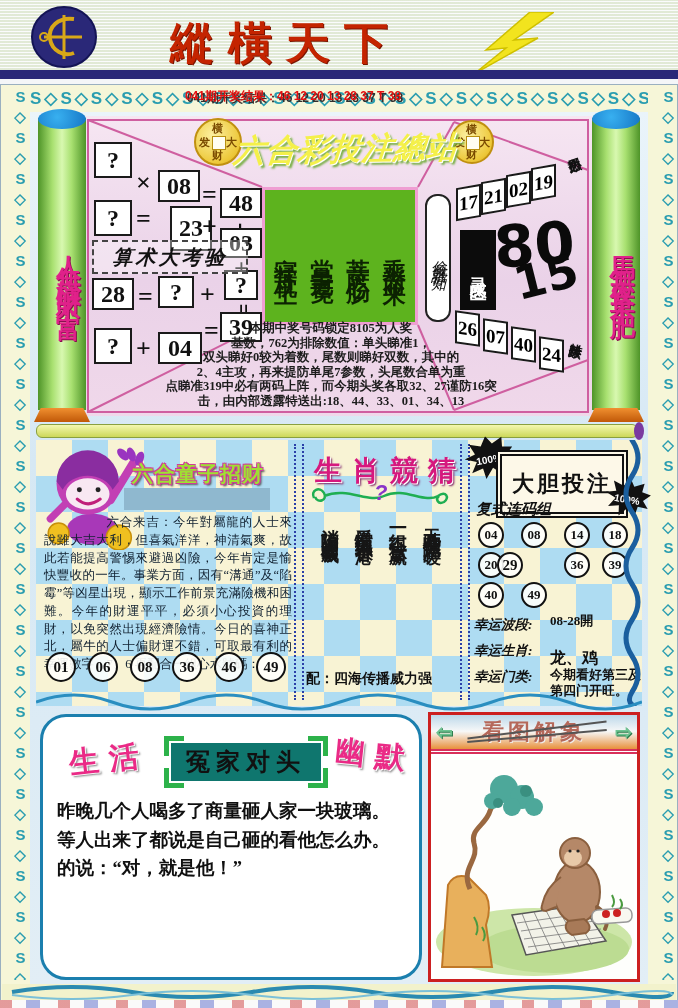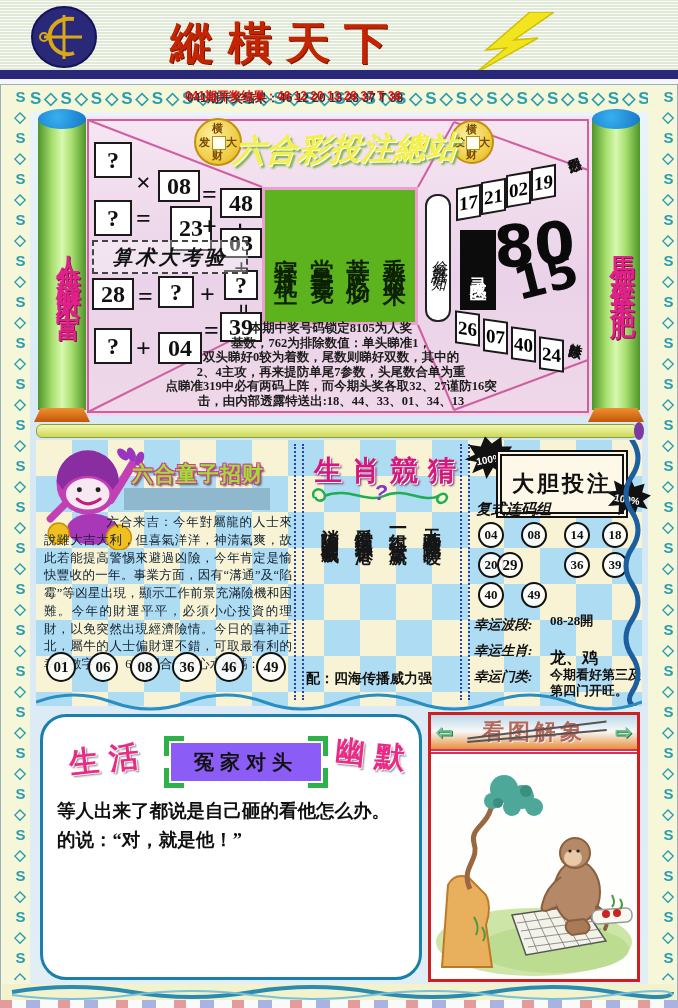--- a/index.html
+++ b/index.html
@@ -102,22 +102,22 @@
        font-family:"Liberation Serif",serif;letter-spacing:3px;color:#111;white-space:nowrap;}
   .bp-lbl{font-family:"Liberation Serif",serif;font-weight:bold;font-style:italic;font-size:13.5px;color:#111;white-space:nowrap;}
   .bp-val{font-family:"Liberation Serif",serif;font-weight:bold;color:#111;white-space:nowrap;}
 
   
   .sec3{left:36px;top:712px;width:606px;height:272px;}
   .joke-panel{left:4px;top:2px;width:382px;height:266px;background:#fff;border:3px solid #1b7fae;
        border-radius:26px;box-sizing:border-box;}
   .life-word{font-size:30px;font-weight:bold;color:#ea2a86;letter-spacing:10px;white-space:nowrap;
        text-shadow:1px 1px 0 #fff,2px 2px 2px #888;}
-  .joke-title{background:#8b5cf6;display:flex;align-items:center;justify-content:center;
-       font-family:"Liberation Serif",serif;font-size:20px;font-weight:bold;color:#111;letter-spacing:6px;}
+  .joke-title{background:#0f766e;display:flex;align-items:center;justify-content:center;
+       font-family:"Liberation Serif",serif;font-size:24px;font-weight:bold;color:#111;letter-spacing:6px;}
   .cnr{position:absolute;width:15px;height:15px;}
   .cnr.tl{border-top:5px solid #2db24a;border-left:5px solid #2db24a;left:-7px;top:-7px;}
   .cnr.tr{border-top:5px solid #2db24a;border-right:5px solid #2db24a;right:-7px;top:-7px;}
   .cnr.bl{border-bottom:5px solid #2db24a;border-left:5px solid #2db24a;left:-7px;bottom:-7px;}
   .cnr.br{border-bottom:5px solid #2db24a;border-right:5px solid #2db24a;right:-7px;bottom:-7px;}
   .joke-text{font-family:"Liberation Serif",serif;font-size:18.5px;font-weight:bold;color:#101010;line-height:1.55;}
   .pic-panel{left:392px;top:0;width:212px;height:270px;background:#fff;border:3px solid #cc2020;box-sizing:border-box;}
   .pic-titlebar{left:0;top:0;width:100%;height:34px;
        background:linear-gradient(180deg,#bcd8ea,#f7f8f8 48%,#e8903c);display:flex;align-items:center;justify-content:center;}
   .pic-title{font-family:"Liberation Serif",serif;font-size:22px;font-weight:bold;color:#b5685a;
@@ -353,20 +353,21 @@
       <div class="abs life-word" style="left:26px;top:22px;transform:rotate(-6deg);">生活</div>
       <div class="abs joke-title" style="left:128px;top:26px;width:150px;height:38px;">
         <span>冤家对头</span>
         <i class="cnr tl"></i>
         <i class="cnr tr"></i>
         <i class="cnr bl"></i>
         <i class="cnr br"></i>
       </div>
       <div class="abs life-word" style="left:292px;top:18px;transform:rotate(6deg);">幽默</div>
       <div class="abs joke-text" style="left:14px;top:80px;width:356px;">
+        <div>昨晚几个人喝多了商量砸人家一块玻璃。</div>
         <div>等人出来了都说是自己砸的看他怎么办。</div>
         <div>的说：“对，就是他！”</div>
       </div>
     </div>
 
     <div class="abs pic-panel">
       <div class="abs pic-titlebar">
         <span class="pic-arrow" style="position:absolute;left:5px;">⇦</span>
         <span class="pic-title">看图解象</span>
         <span class="pic-arrow" style="position:absolute;right:5px;">⇨</span>

